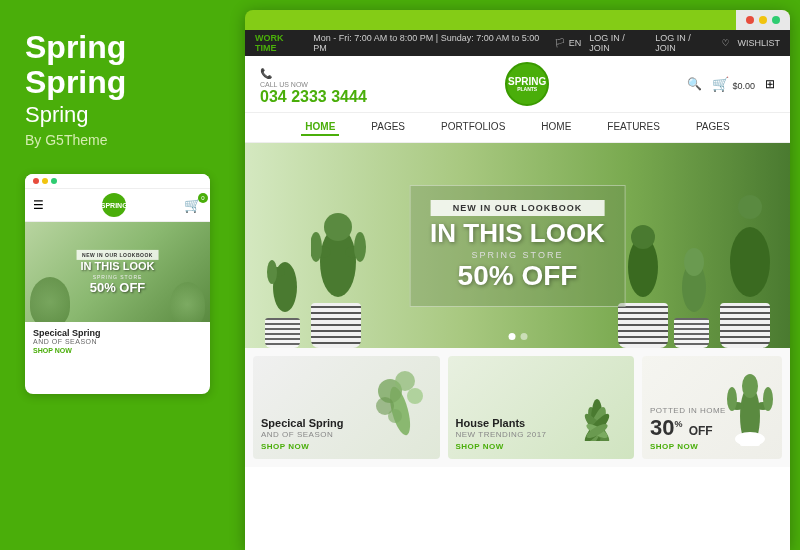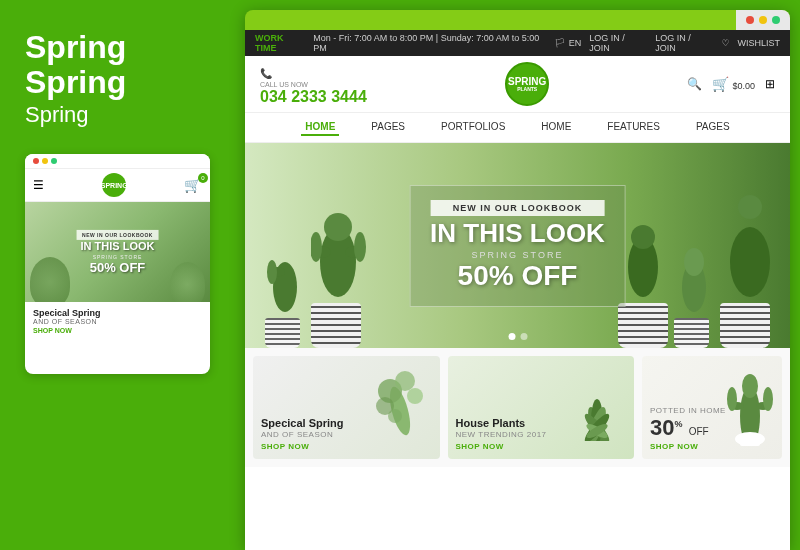--- a/index.html
+++ b/index.html
@@ -432,36 +432,37 @@
       min-width: 140px;
       max-width: 140px;
     }
     .potted-percent {
       font-size: 22px;
       font-weight: 900;
       color: #333;
       line-height: 1;
     }
     .potted-off {
-      font-size: 10px;
-      font-weight: normal;
+      font-size: 12px;
+      font-weight: bold;
       color: #333;
     }
     .potted-sup { font-size: 9px; vertical-align: super; }
 
     
     .website::-webkit-scrollbar { display: none; }
   </style>
 </head>
 <body>
 
 <div class="left-panel">
   <div>
     <div class="title">Spring Spring</div>
     <div class="subtitle">Spring</div>
+    <div class="by-text">By G5Theme</div>
   </div>
 
   <div class="mobile-mockup">
 
     <div class="mobile-header">
       <div class="mobile-dots">
         <div class="mobile-dot red"></div>
         <div class="mobile-dot yellow"></div>
         <div class="mobile-dot green"></div>
       </div>

